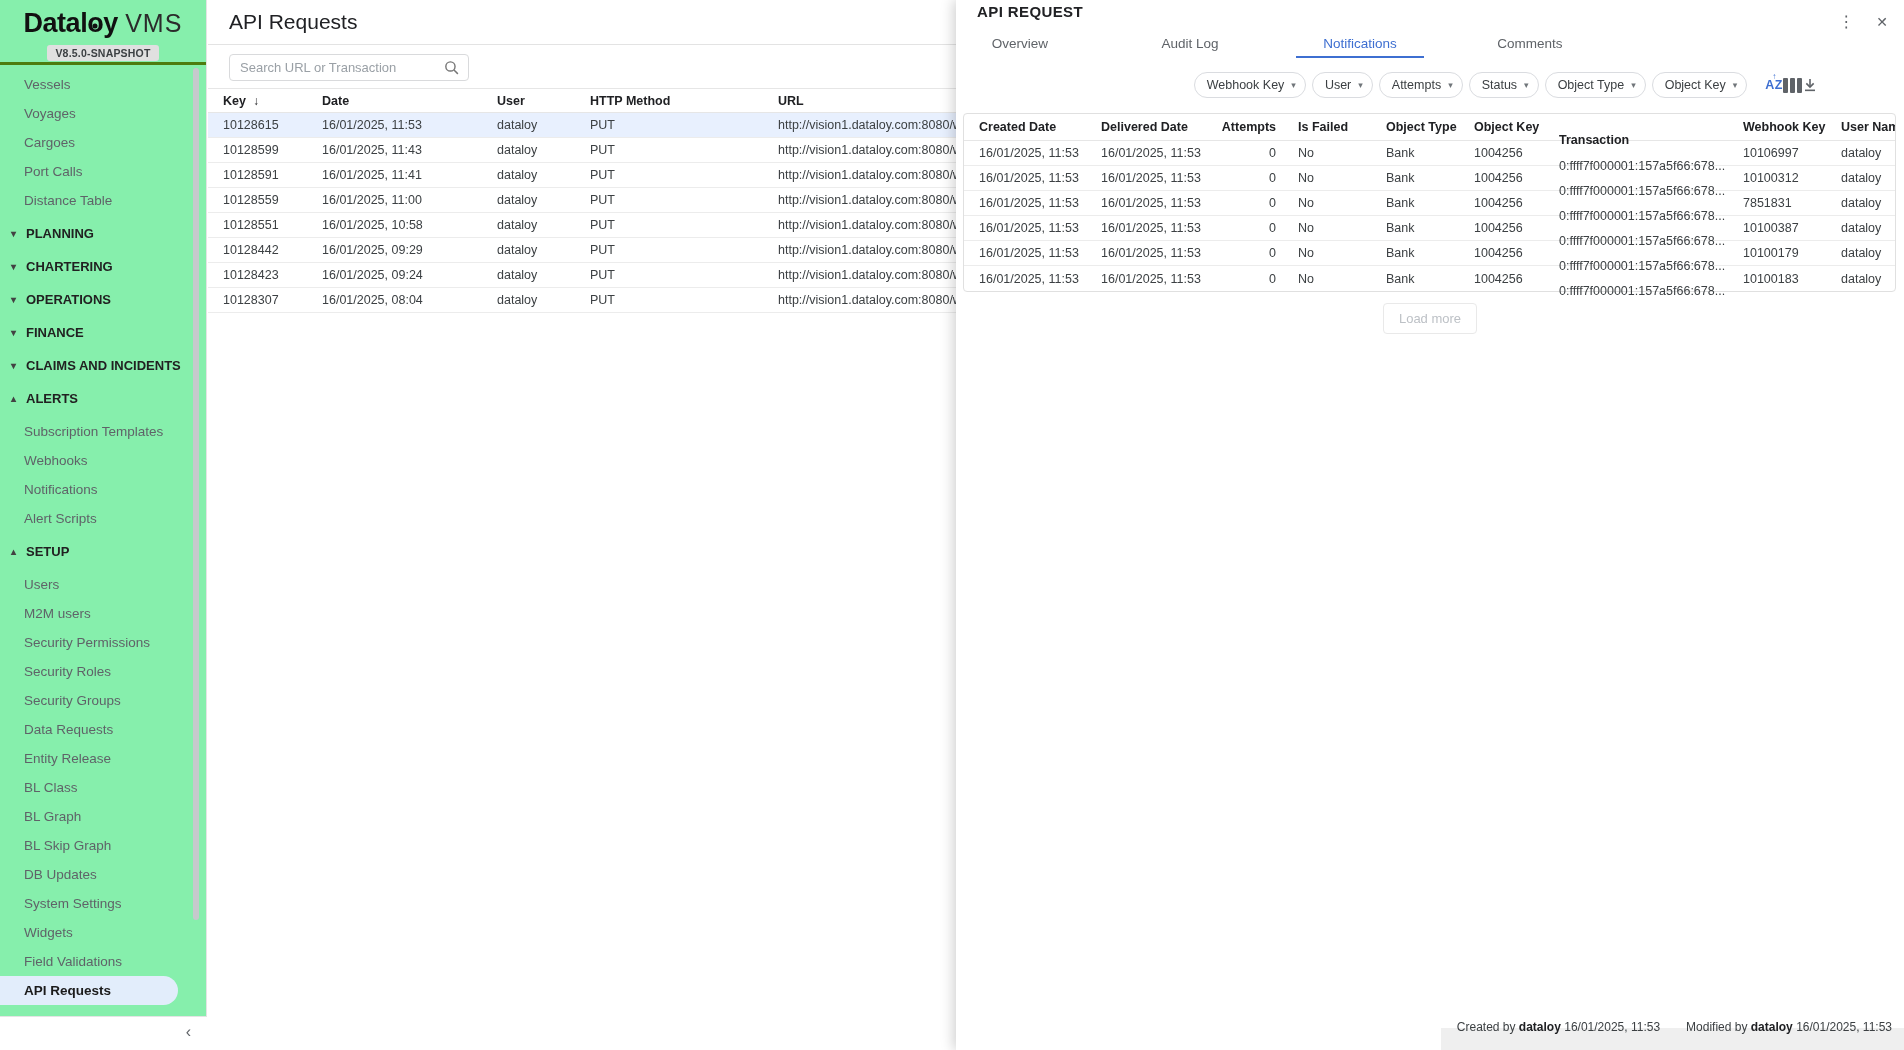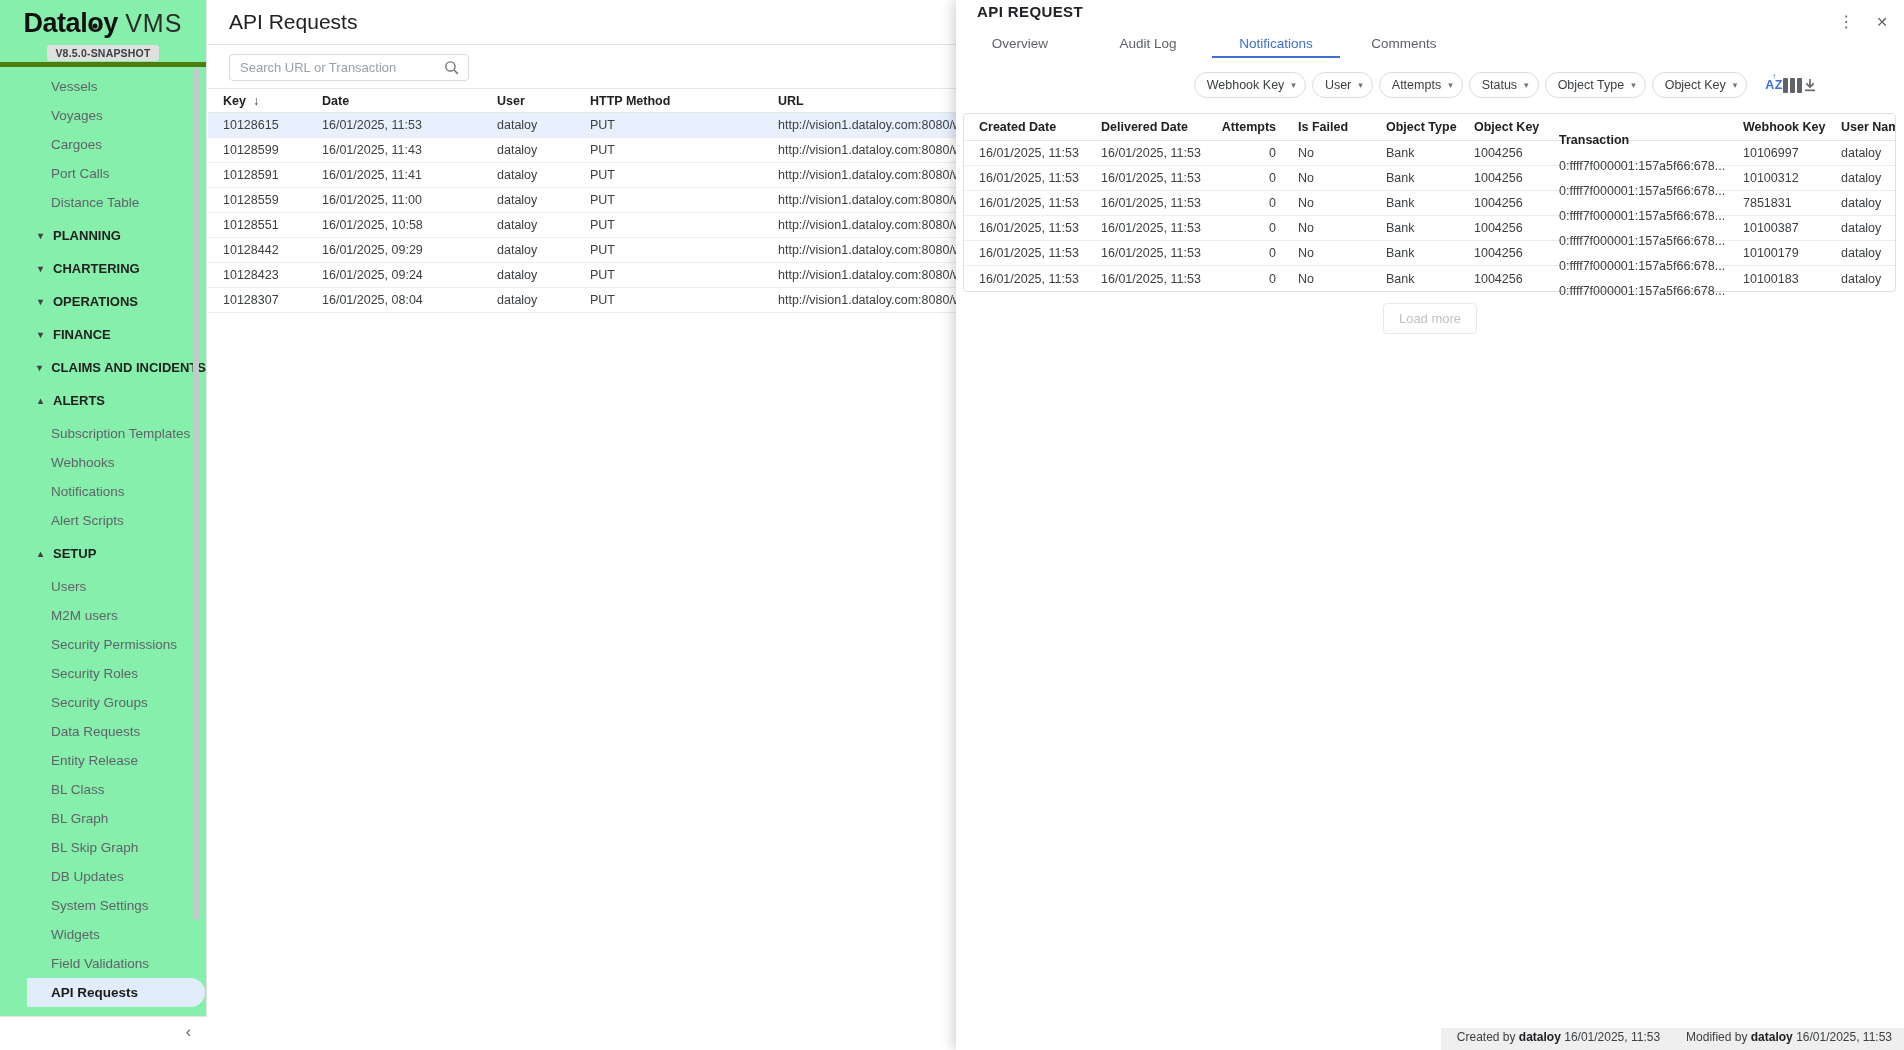--- a/index.html
+++ b/index.html
@@ -12,21 +12,21 @@
   .logo-row { text-align:center; padding-top:8px; font-size:27px; white-space:nowrap; }
   .logo-main { font-weight:bold; letter-spacing:-0.5px; color:#111; }
   .logo-o { position:relative; display:inline-block; }
   .logo-o::after { content:''; position:absolute; left:50%; top:58%;
     transform:translate(-50%,-50%); width:5px; height:5px; border-radius:50%; background:#111; }
   .logo-suffix { font-weight:300; color:#2b2b2b; letter-spacing:1px; font-size:25px; }
   .version-row { text-align:center; margin-top:4px; }
   .version-badge { display:inline-block; background:#e0e0e0; color:#3c4043;
     font-size:10.5px; font-weight:bold; padding:2px 8px; border-radius:3px; letter-spacing:.2px; }
   .nav { position:absolute; top:62px; left:0; right:0; bottom:34px;
-    border-top:5px solid #4d7c0f; padding-top:5px; overflow:hidden;padding-left:27px; }
+    border-top:3px solid #4d7c0f; padding-top:5px; overflow:hidden; }
   .nav-item { height:29px; display:flex; align-items:center; padding-left:24px;
     font-size:13.5px; color:#5f6368; cursor:pointer; white-space:nowrap; }
   .nav-item.active { background:#e2edfb; color:#1b1b1b; width:178px;
     border-radius:0 17px 17px 0; font-weight:bold; }
   .nav-section { height:29px; margin:4px 0; display:flex; align-items:center;
     padding-left:8px; gap:7px; font-size:13px; font-weight:bold; color:#212121;
     cursor:pointer; white-space:nowrap; }
   .sec-arrow { font-size:10px; color:#424242; width:11px; text-align:center; }
   .side-scrollbar { position:absolute; top:68px; left:193px; width:6px; height:852px;
     background:#c6c9cc; border-radius:3px; z-index:6; }
@@ -58,21 +58,21 @@
 
   
   .panel { position:absolute; left:956px; top:0; right:0; bottom:0; background:#fff;
     box-shadow:-3px 0 12px rgba(0,0,0,0.18); z-index:10; }
   .panel-title { font-size:15px; font-weight:bold; letter-spacing:.4px;
     color:#202124; padding:3px 0 0 21px; }
   .panel-top-icons { position:absolute; top:13px; right:16px; display:flex; gap:22px;
     color:#5f6368; }
   .kebab { font-size:16px; cursor:pointer; line-height:18px; }
   .close-x { font-size:14px; cursor:pointer; line-height:18px; }
-  .tabs { display:flex; margin-top:9px; }
+  .tabs { display:flex; margin-top:9px;gap:42px; }
   .tab { width:128px; height:29px; display:flex; align-items:center; justify-content:center;
     font-size:13.5px; color:#5f6368; cursor:pointer; position:relative; }
   .tab.active { color:#3e6fd1; }
   .tab.active::after { content:''; position:absolute; left:0; right:0; bottom:0;
     height:2px; background:#3e6fd1; }
   .filter-row { display:flex; align-items:center; justify-content:flex-end;
     gap:6px; margin-top:14px; padding-right:86px; }
   .chip { height:26px; border:1px solid #dadce0; border-radius:13px;
     display:flex; align-items:center; gap:7px; padding:0 9px 0 12px;
     font-size:12.5px; color:#3c4043; cursor:pointer; background:#fff; white-space:nowrap; }
@@ -97,21 +97,21 @@
   .nc2{width:65px; padding-left:0; padding-right:7px; text-align:right;}
   .nc3{width:88px;} .nc4{width:88px;} .nc5{width:85px;} .nc6{width:184px;margin-top:25px;}
   .nc7{width:98px;} .nc8{flex:1;}
   .load-more-wrap { position:absolute; top:303px; left:0; right:0; text-align:center; }
   .load-more { display:inline-block; padding:7px 15px; border:1px solid #e9e9e9;
     border-radius:4px; background:#fff; color:#bdc1c6; font-size:13px;
     font-family:"Liberation Sans",sans-serif; cursor:pointer; }
 
   
   .status-bar { position:absolute; right:0; bottom:0; height:22px; background:#efefef;
-    display:flex; align-items:center; gap:26px; padding:0 12px 4px 16px;
+    display:flex; align-items:flex-end; gap:26px; padding:0 12px 16px 16px;
     font-size:12px; color:#3c4043; z-index:20; }
   .status-bar b { color:#202124; }
 
   svg { display:block; }
 </style>
 </head>
 <body>
 
 <aside class="sidebar">
   <div class="logo-row">

